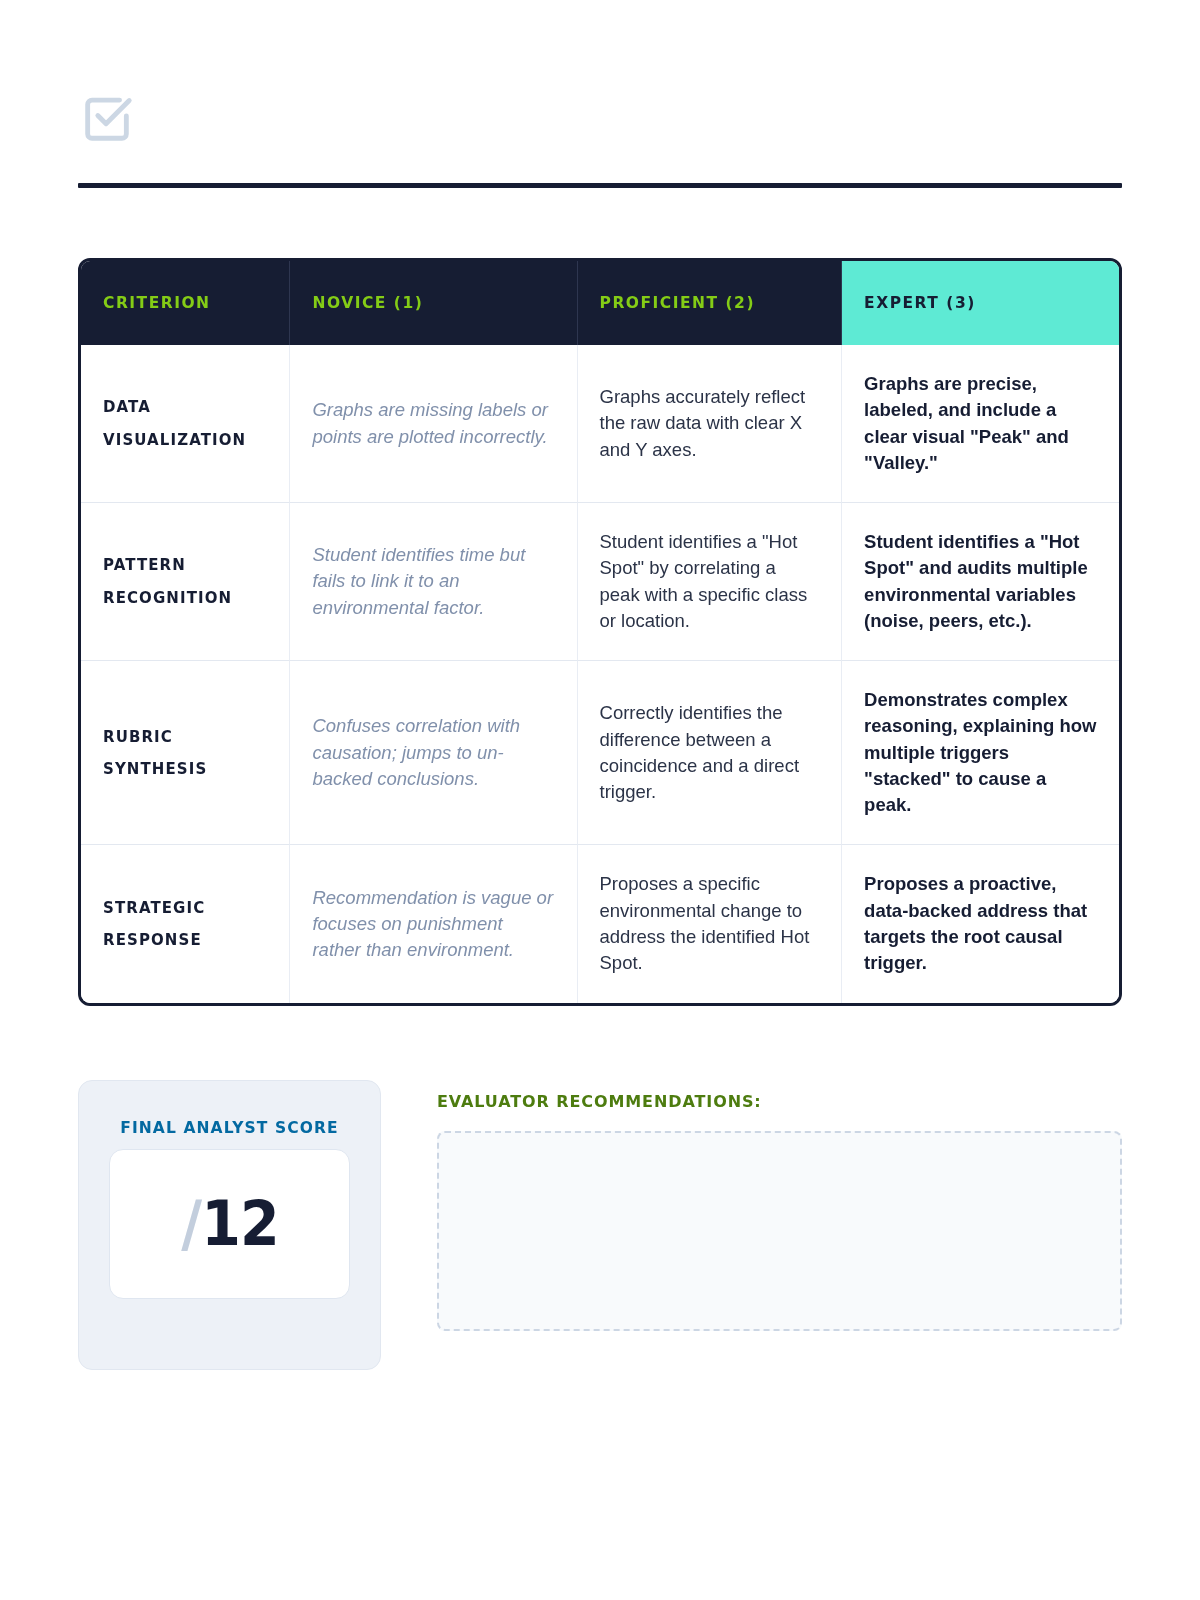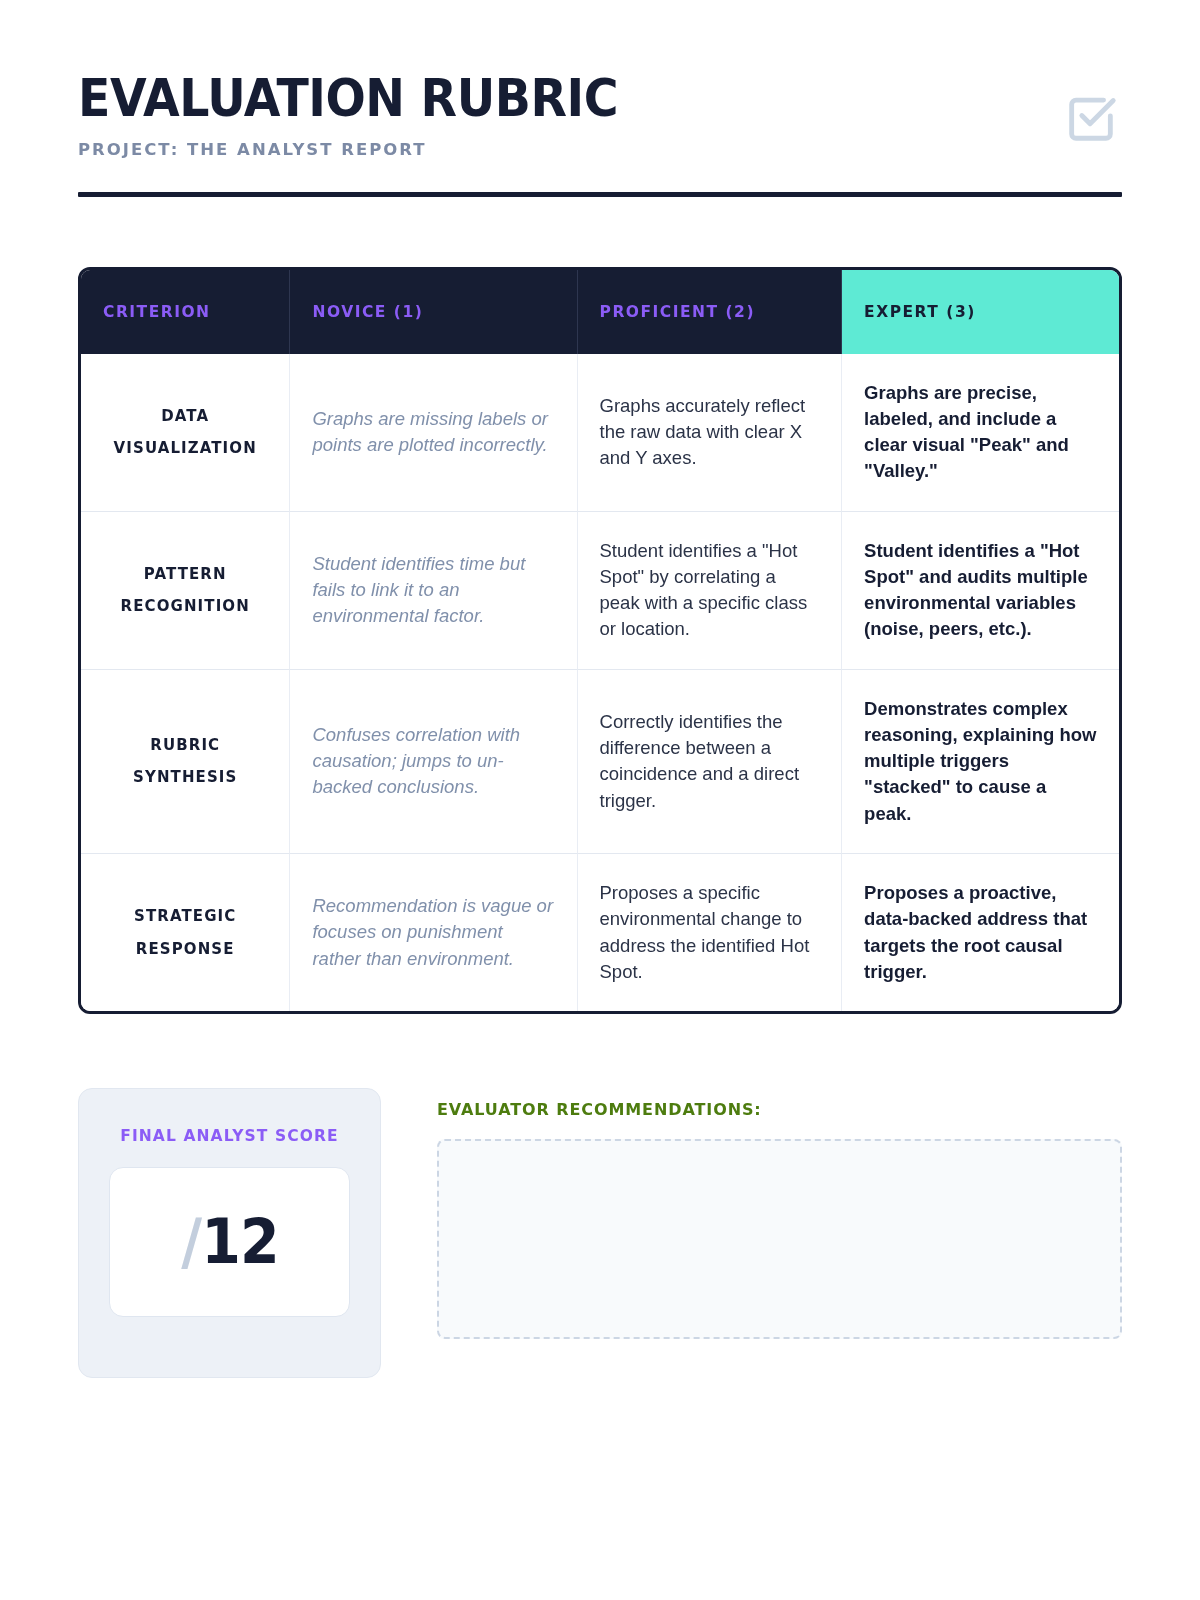--- a/index.html
+++ b/index.html
@@ -80,21 +80,21 @@
     width: 100%;
     border-collapse: separate;
     border-spacing: 0;
     border: 3px solid #161d33;
     border-radius: 12px;
     overflow: hidden;
     table-layout: fixed;
   }
   .rubric-table thead th {
     background: #161d33;
-    color: #8b5cf6;
+    color: #84cc16;
     text-align: left;
     vertical-align: middle;
     height: 84px;
     padding: 0 22px;
     font-family: "DejaVu Sans", sans-serif;
     font-size: 15.5px;
     font-weight: 700;
     letter-spacing: 1.5px;
     border-right: 1px solid #2e3650;
   }
@@ -121,21 +121,20 @@
 
   td.cell-criterion {
     background: #f6f8fb;
     font-family: "DejaVu Sans", sans-serif;
     font-size: 15px;
     font-weight: 700;
     letter-spacing: 1.1px;
     line-height: 2.15;
     color: #161d33;
     border-right: 1px solid #e3e8f0;
-    text-align: center;
   }
   td.cell-novice {
     font-style: italic;
     font-size: 18.5px;
     line-height: 1.42;
     color: #8090ab;
   }
   td.cell-proficient {
     font-size: 18.5px;
     line-height: 1.42;
@@ -164,22 +163,22 @@
     border-radius: 14px;
     padding: 38px 30px 38px;
     text-align: center;
     height: 290px;
   }
   .score-label {
     font-family: "DejaVu Sans", sans-serif;
     font-size: 15.5px;
     font-weight: 700;
     letter-spacing: 1.1px;
-    color: #8b5cf6;
-    margin-bottom: 22px;
+    color: #0369a1;
+    margin-bottom: 12px;
   }
   .score-box {
     background: #ffffff;
     border: 1px solid #dfe6f0;
     border-radius: 14px;
     height: 148px;
     display: flex;
     align-items: center;
     justify-content: center;
   }
@@ -246,24 +245,20 @@
     white-space: nowrap;
   }
 </style>
 </head>
 <body>
 
 <div class="page">
 
   <div class="header">
     <div class="header-row">
-      <div class="title-block">
-        <h1 class="page-title">EVALUATION RUBRIC</h1>
-        <div class="page-subtitle">PROJECT: THE ANALYST REPORT</div>
-      </div>
       <div class="header-icon">
         <svg width="58" height="58" viewBox="0 0 24 24" fill="none" stroke="#ccd7e4" stroke-width="2" stroke-linecap="round" stroke-linejoin="round">
           <path d="M20 11.5V19a1.8 1.8 0 0 1-1.8 1.8H5.8A1.8 1.8 0 0 1 4 19V6.8A1.8 1.8 0 0 1 5.8 5h11.4"></path>
           <polyline points="8.2,11.4 11.6,14.8 21.2,5.2"></polyline>
         </svg>
       </div>
     </div>
     <div class="header-rule"></div>
   </div>
 

